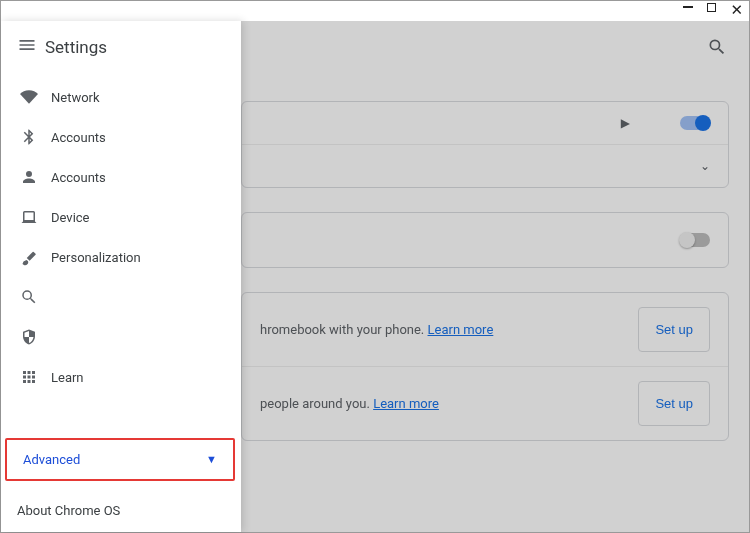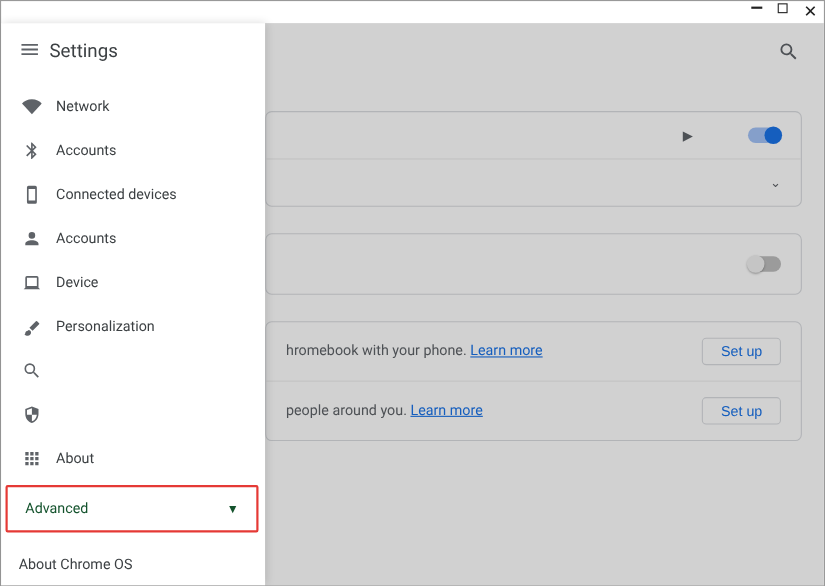--- a/index.html
+++ b/index.html
@@ -13,35 +13,35 @@
   .surface { position: absolute; top: 20px; left: 0; right: 0; bottom: 0; background: #fff; }
   .scrim { position: absolute; inset: 0; background: rgba(0,0,0,0.18); }
   .topbar { position: absolute; top: 0; left: 0; right: 0; height: 56px; display: flex; align-items: center; justify-content: flex-end; padding: 0 22px; }
   .search-icon svg { width: 20px; height: 20px; fill: #5f6368; }
   .content { position: absolute; top: 80px; left: 240px; right: 20px; }
   .card { background: #fff; border: 1px solid #dadce0; border-radius: 6px; margin-bottom: 24px; }
   .row { display: flex; align-items: center; justify-content: flex-end; padding: 14px 18px; border-bottom: 1px solid #eee; font-size: 13px; color: #5f6368; gap: 16px; }
   .row:last-child { border-bottom: none; }
   .row-text { flex: 1; white-space: nowrap; overflow: hidden; }
   .learn { color: #1a73e8; text-decoration: underline; }
-  .btn { background: #fff; border: 1px solid #dadce0; color: #1a73e8; font-size: 13px; padding: 4px 16px; border-radius: 4px; cursor: pointer; }
+  .btn { background: #fff; border: 1px solid #dadce0; color: #1a73e8; font-size: 13px; padding: 14px 16px; border-radius: 4px; cursor: pointer; }
   .toggle { width: 30px; height: 14px; border-radius: 7px; position: relative; }
   .toggle .knob { width: 16px; height: 16px; border-radius: 50%; position: absolute; top: -1px; }
   .toggle.on { background: #a3c3f7; } .toggle.on .knob { right: -1px; background: #1a73e8; }
   .toggle.off { background: #bdbdbd; } .toggle.off .knob { left: -1px; background: #f1f1f1; box-shadow: 0 1px 2px rgba(0,0,0,.3); }
   .chev { font-size: 12px; color: #5f6368; }
   .sidebar { position: absolute; top: 0; left: 0; width: 240px; bottom: 0; background: #fff; z-index: 10; box-shadow: 2px 0 8px rgba(0,0,0,.15); display: flex; flex-direction: column; }
   .sb-header { display: flex; align-items: center; gap: 8px; padding: 14px 16px 10px; }
   .hamburger svg { width: 20px; height: 20px; fill: #5f6368; }
   .sb-title { font-size: 17px; color: #3c4043; }
   .sb-items { padding-top: 8px; flex: 1; }
   .sb-item { display: flex; align-items: center; gap: 12px; padding: 10px 18px; font-size: 13px; color: #3c4043; cursor: pointer; }
   .sb-item .icon { width: 20px; height: 20px; display: flex; align-items: center; justify-content: center; }
   .sb-item .icon svg { width: 18px; height: 18px; fill: #5f6368; }
-  .advanced { display: flex; align-items: center; justify-content: space-between; padding: 12px 16px; font-size: 13px; color: #14532d; cursor: pointer; border: 2.5px solid #e53935; border-radius: 2px; margin: 4px 6px 8px 4px; }
+  .advanced { display: flex; align-items: center; justify-content: space-between; padding: 12px 16px; font-size: 13px; color: #1d4ed8; cursor: pointer; border: 2.5px solid #e53935; border-radius: 2px; margin: 4px 6px 8px 4px; }
   .advanced .arrow { font-size: 11px; }
   .about { padding: 14px 16px; font-size: 13px; color: #3c4043; cursor: pointer; }
 </style>
 </head>
 <body>
 
 <div class="window">
   <div class="titlebar">
     <span class="min"></span>
     <span class="max"></span>
@@ -121,28 +121,20 @@
           <span class="icon">
               <svg viewBox="0 0 24 24">
                 <path d="M17.71 7.71L12 2h-1v7.59L6.41 5 5 6.41 10.59 12 5 17.59 6.41 19 11 14.41V22h1l5.71-5.71L13.41 12l4.3-4.29zM13 5.83l1.88 1.88L13 9.59V5.83zm1.88 10.46L13 18.17v-3.76l1.88 1.88z"></path>
               </svg>
             </span>
           <span>Accounts</span>
         </div>
         <div class="sb-item">
           <span class="icon">
               <svg viewBox="0 0 24 24">
-                <path d="M16 1H8a2 2 0 00-2 2v18a2 2 0 002 2h8a2 2 0 002-2V3a2 2 0 00-2-2zm0 18H8V5h8v14z"></path>
-              </svg>
-            </span>
-          <span>Connected devices</span>
-        </div>
-        <div class="sb-item">
-          <span class="icon">
-              <svg viewBox="0 0 24 24">
                 <path d="M12 12a4 4 0 100-8 4 4 0 000 8zm0 2c-4 0-8 2-8 4v2h16v-2c0-2-4-4-8-4z"></path>
               </svg>
             </span>
           <span>Accounts</span>
         </div>
         <div class="sb-item">
           <span class="icon">
               <svg viewBox="0 0 24 24">
                 <path d="M20 18l2 2H2l2-2V6a2 2 0 012-2h12a2 2 0 012 2v12zM6 6v10h12V6H6z"></path>
               </svg>
@@ -170,21 +162,21 @@
                 <path d="M12 2L4 5v6c0 5 3.4 9.7 8 11 4.6-1.3 8-6 8-11V5l-8-3zm0 10h6c-.5 3.7-2.8 7-6 8V12H6V6.3l6-2.2V12z"></path>
               </svg>
             </span>
         </div>
         <div class="sb-item">
           <span class="icon">
               <svg viewBox="0 0 24 24">
                 <path d="M4 4h4v4H4zm6 0h4v4h-4zm6 0h4v4h-4zM4 10h4v4H4zm6 0h4v4h-4zm6 0h4v4h-4zM4 16h4v4H4zm6 0h4v4h-4zm6 0h4v4h-4z"></path>
               </svg>
             </span>
-          <span>About</span>
+          <span>Learn</span>
         </div>
       </div>
 
       <div class="advanced">
         <span>Advanced</span>
         <span class="arrow">▼</span>
       </div>
 
       <div class="about">About Chrome OS</div>
     </nav>

